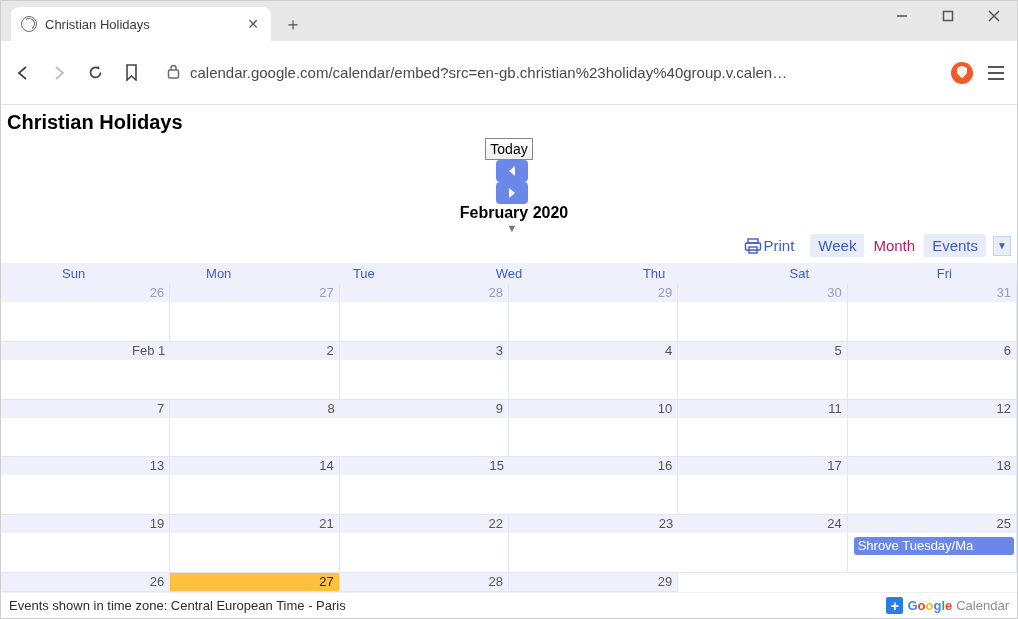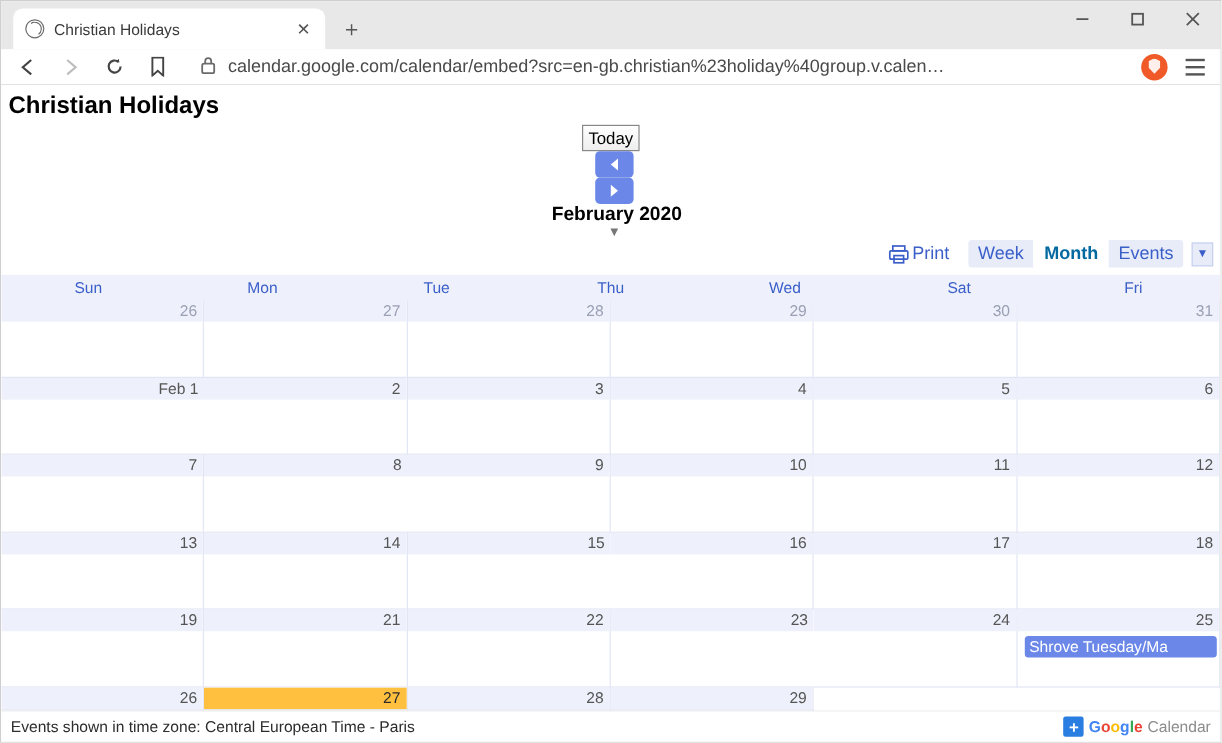--- a/index.html
+++ b/index.html
@@ -8,21 +8,21 @@
   .chrome { width: 1018px; height: 619px; display: flex; flex-direction: column; border: 1px solid #cfcfcf; }
   .titlebar { height: 40px; background: #e8e8e8; display: flex; align-items: flex-end; position: relative; }
   .tab { display: flex; align-items: center; height: 34px; background: #fff; border-top-left-radius: 8px; border-top-right-radius: 8px; margin-left: 10px; padding: 0 10px 0 10px; min-width: 260px; position: relative; }
   .tab .favicon { width: 16px; height: 16px; border: 1.5px solid #6b6b6b; border-radius: 50%; margin-right: 8px; position: relative; }
   .tab .favicon::after { content: ""; position: absolute; left: 1px; top: 1px; width: 10px; height: 10px; border: 1.5px solid #6b6b6b; border-radius: 50%; border-left-color: transparent; border-bottom-color: transparent; transform: rotate(10deg); }
   .tab .title { font-size: 13px; color: #3a3a3a; flex: 1; white-space: nowrap; overflow: hidden; text-overflow: ellipsis; }
   .tab .close { width: 16px; height: 16px; display: flex; align-items: center; justify-content: center; color: #555; font-size: 14px; cursor: pointer; }
   .newtab { width: 28px; height: 28px; margin-left: 8px; margin-bottom: 3px; display: flex; align-items: center; justify-content: center; color: #555; font-size: 18px; cursor: pointer; }
   .winctrls { position: absolute; right: 0; top: 0; height: 40px; display: flex; }
   .winbtn { width: 46px; height: 30px; display: flex; align-items: center; justify-content: center; color: #555; cursor: pointer; }
-  .toolbar { height: 30px; background: #fff; border-bottom: 1px solid #e3e3e3; display: flex; align-items: center; padding: 0 10px; gap: 12px; }
+  .toolbar { height: 64px; background: #fff; border-bottom: 1px solid #e3e3e3; display: flex; align-items: center; padding: 0 10px; gap: 12px; }
   .tb-btn { width: 24px; height: 24px; display: flex; align-items: center; justify-content: center; color: #444; cursor: pointer; }
   .tb-btn.disabled { color: #bdbdbd; }
   .url { flex: 1; display: flex; align-items: center; font-size: 15px; color: #4a4a4a; padding-left: 12px; white-space: nowrap; overflow: hidden; }
   .url .lock { color: #6b6b6b; margin-right: 10px; font-size: 14px; }
   .shield { width: 22px; height: 22px; border-radius: 50%; background: #f05a28; position: relative; }
   .shield::after { content: ""; position: absolute; left: 6px; top: 4px; width: 10px; height: 13px; background: #fff; clip-path: polygon(50% 0, 100% 20%, 100% 60%, 50% 100%, 0 60%, 0 20%); opacity: .9; }
   .menu3 { width: 22px; display: flex; flex-direction: column; gap: 4px; align-items: center; justify-content: center; cursor: pointer; }
   .menu3 span { width: 16px; height: 2px; background: #555; }
   
   .page { flex: 1; background: #fff; display: flex; flex-direction: column; overflow: hidden; }
@@ -31,21 +31,21 @@
   .today-btn { font-size: 14px; padding: 2px 4px; border: 1px solid #888; background: linear-gradient(#fff,#eee); cursor: pointer; }
   .navarrow { width: 32px; height: 22px; background: #6b88e8; border-radius: 4px; display: flex; align-items: center; justify-content: center; margin-left: 6px; cursor: pointer; }
   .navarrow svg { fill: #fff; }
   .month-label { font-weight: bold; font-size: 16px; margin-left: 10px; }
   .dd-arrow { margin-left: 6px; color: #777; font-size: 11px; cursor: pointer; }
   .cal-right { margin-left: auto; display: flex; align-items: center; gap: 4px; }
   .print { display: flex; align-items: center; color: #3b5fc9; font-size: 15px; cursor: pointer; text-decoration: none; }
   .print svg { margin-right: 2px; }
   .view-tabs { display: flex; margin-left: 12px; }
   .vtab { padding: 3px 8px; font-size: 15px; cursor: pointer; color: #3b5fc9; background: #e8ecf9; border-left: 1px solid #fff; }
-  .vtab.active { background: #fff; color: #0369a1; font-weight: bold; }
+  .vtab.active { background: #fff; color: #be185d; font-weight: normal; }
   .vtab.first { border-top-left-radius: 3px; border-bottom-left-radius: 3px; border-left: none; }
   .vtab.last  { border-top-right-radius: 3px; border-bottom-right-radius: 3px; }
   .agenda-dd { width: 18px; height: 20px; margin-left: 3px; background: #e8ecf9; border: 1px solid #c7d1f0; display: flex; align-items: center; justify-content: center; color: #3b5fc9; font-size: 10px; cursor: pointer; }
   
   .dayhead { display: grid; grid-template-columns: repeat(7,1fr); background: #eef1fb; }
   .dayhead div { text-align: center; font-size: 13px; color: #3b5fc9; padding: 3px 0; }
   .grid { flex: 1; display: grid; grid-template-columns: repeat(6,1fr); grid-template-rows: repeat(5,1fr); }
   .cell { border-right: 1px solid #e2e6f4; border-bottom: 1px solid #e2e6f4; position: relative; overflow: hidden; }
   .cell:nth-child(7n) { border-right: none; }
   .cell .daterow { height: 18px; background: #eef1fb; text-align: right; padding: 1px 5px 0 0; font-size: 13px; color: #555; }
@@ -163,22 +163,22 @@
           <div class="vtab last">Events</div>
         </div>
         <div class="agenda-dd">▼</div>
       </div>
     </div>
 
     <div class="dayhead" id="dayhead">
         <div>Sun</div>
         <div>Mon</div>
         <div>Tue</div>
+        <div>Wed</div>
         <div>Thu</div>
-        <div>Wed</div>
         <div>Sat</div>
         <div>Fri</div>
       </div>
     <div class="grid" id="grid">
         <div class="cell outside">
           <div class="daterow">26</div>
         </div>
         <div class="cell outside">
           <div class="daterow">27</div>
         </div>

